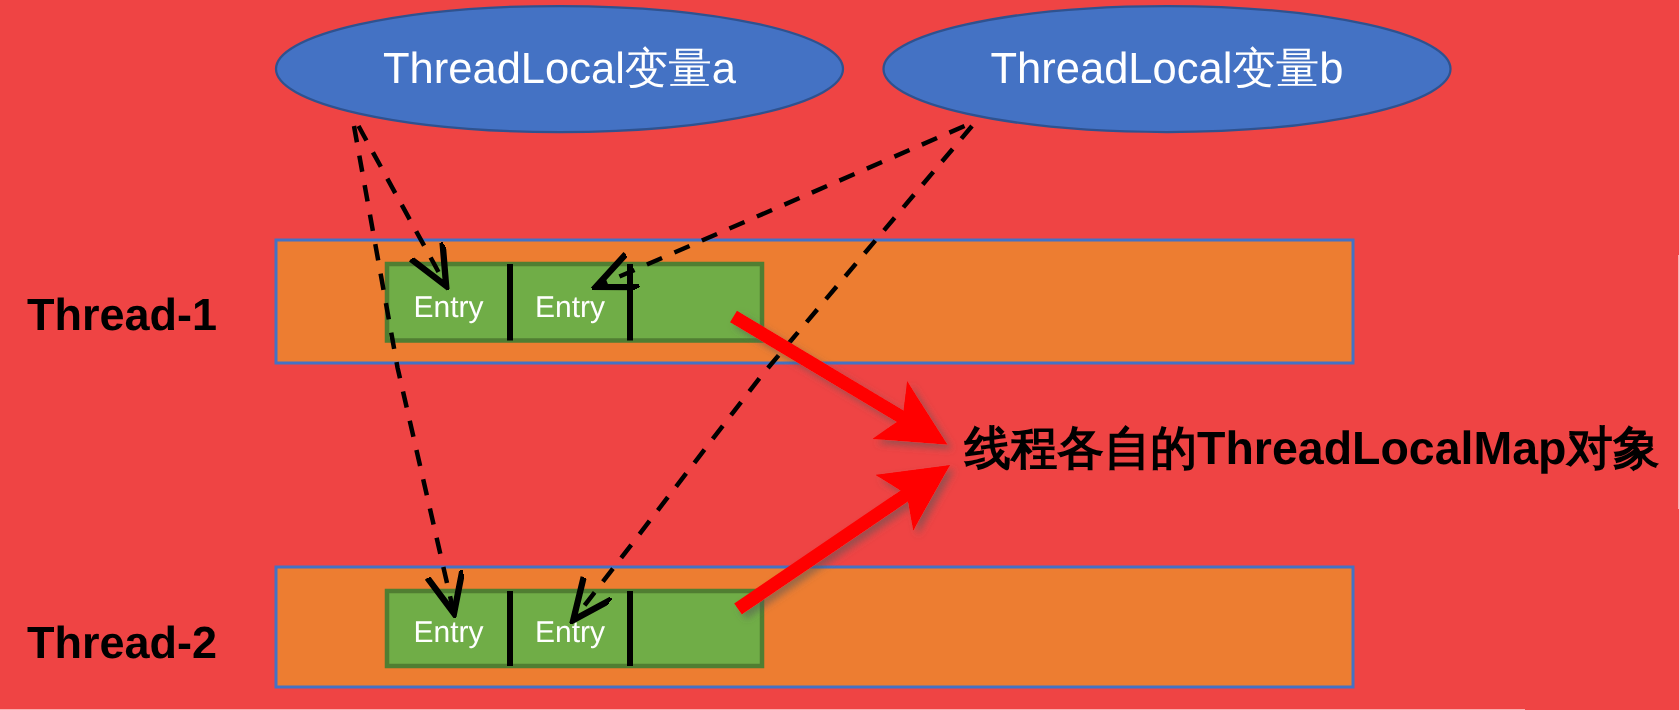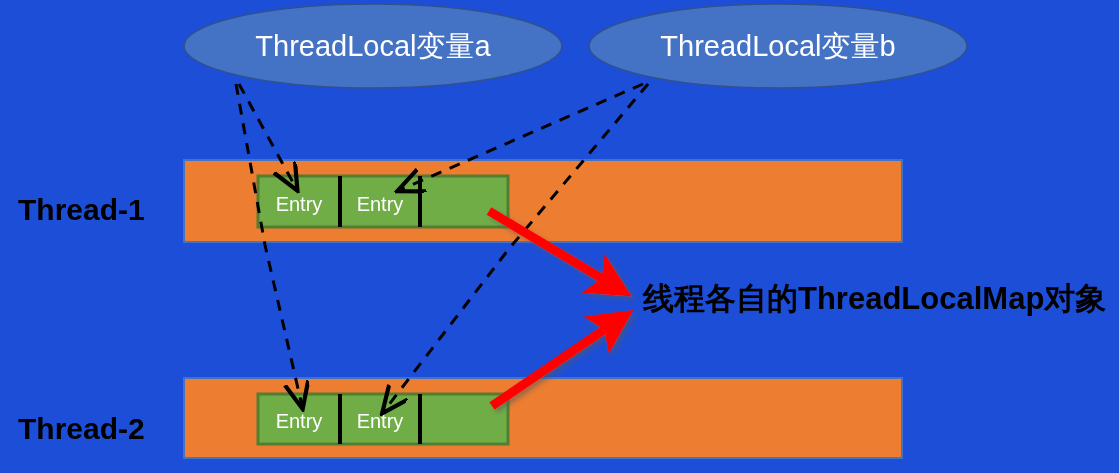--- a/index.html
+++ b/index.html
@@ -7,21 +7,21 @@
     padding: 0;
     background: #ffffff;
   }
   body {
     font-family: "Liberation Sans", sans-serif;
   }
   #canvas {
     position: relative;
     width: 1119px;
     height: 473px;
-    background: #1d4ed8;
+    background: #ef4444;
     overflow: hidden;
   }
   .svg-layer {
     position: absolute;
     left: 0;
     top: 0;
     width: 1119px;
     height: 473px;
   }
   .ellipse-label {

